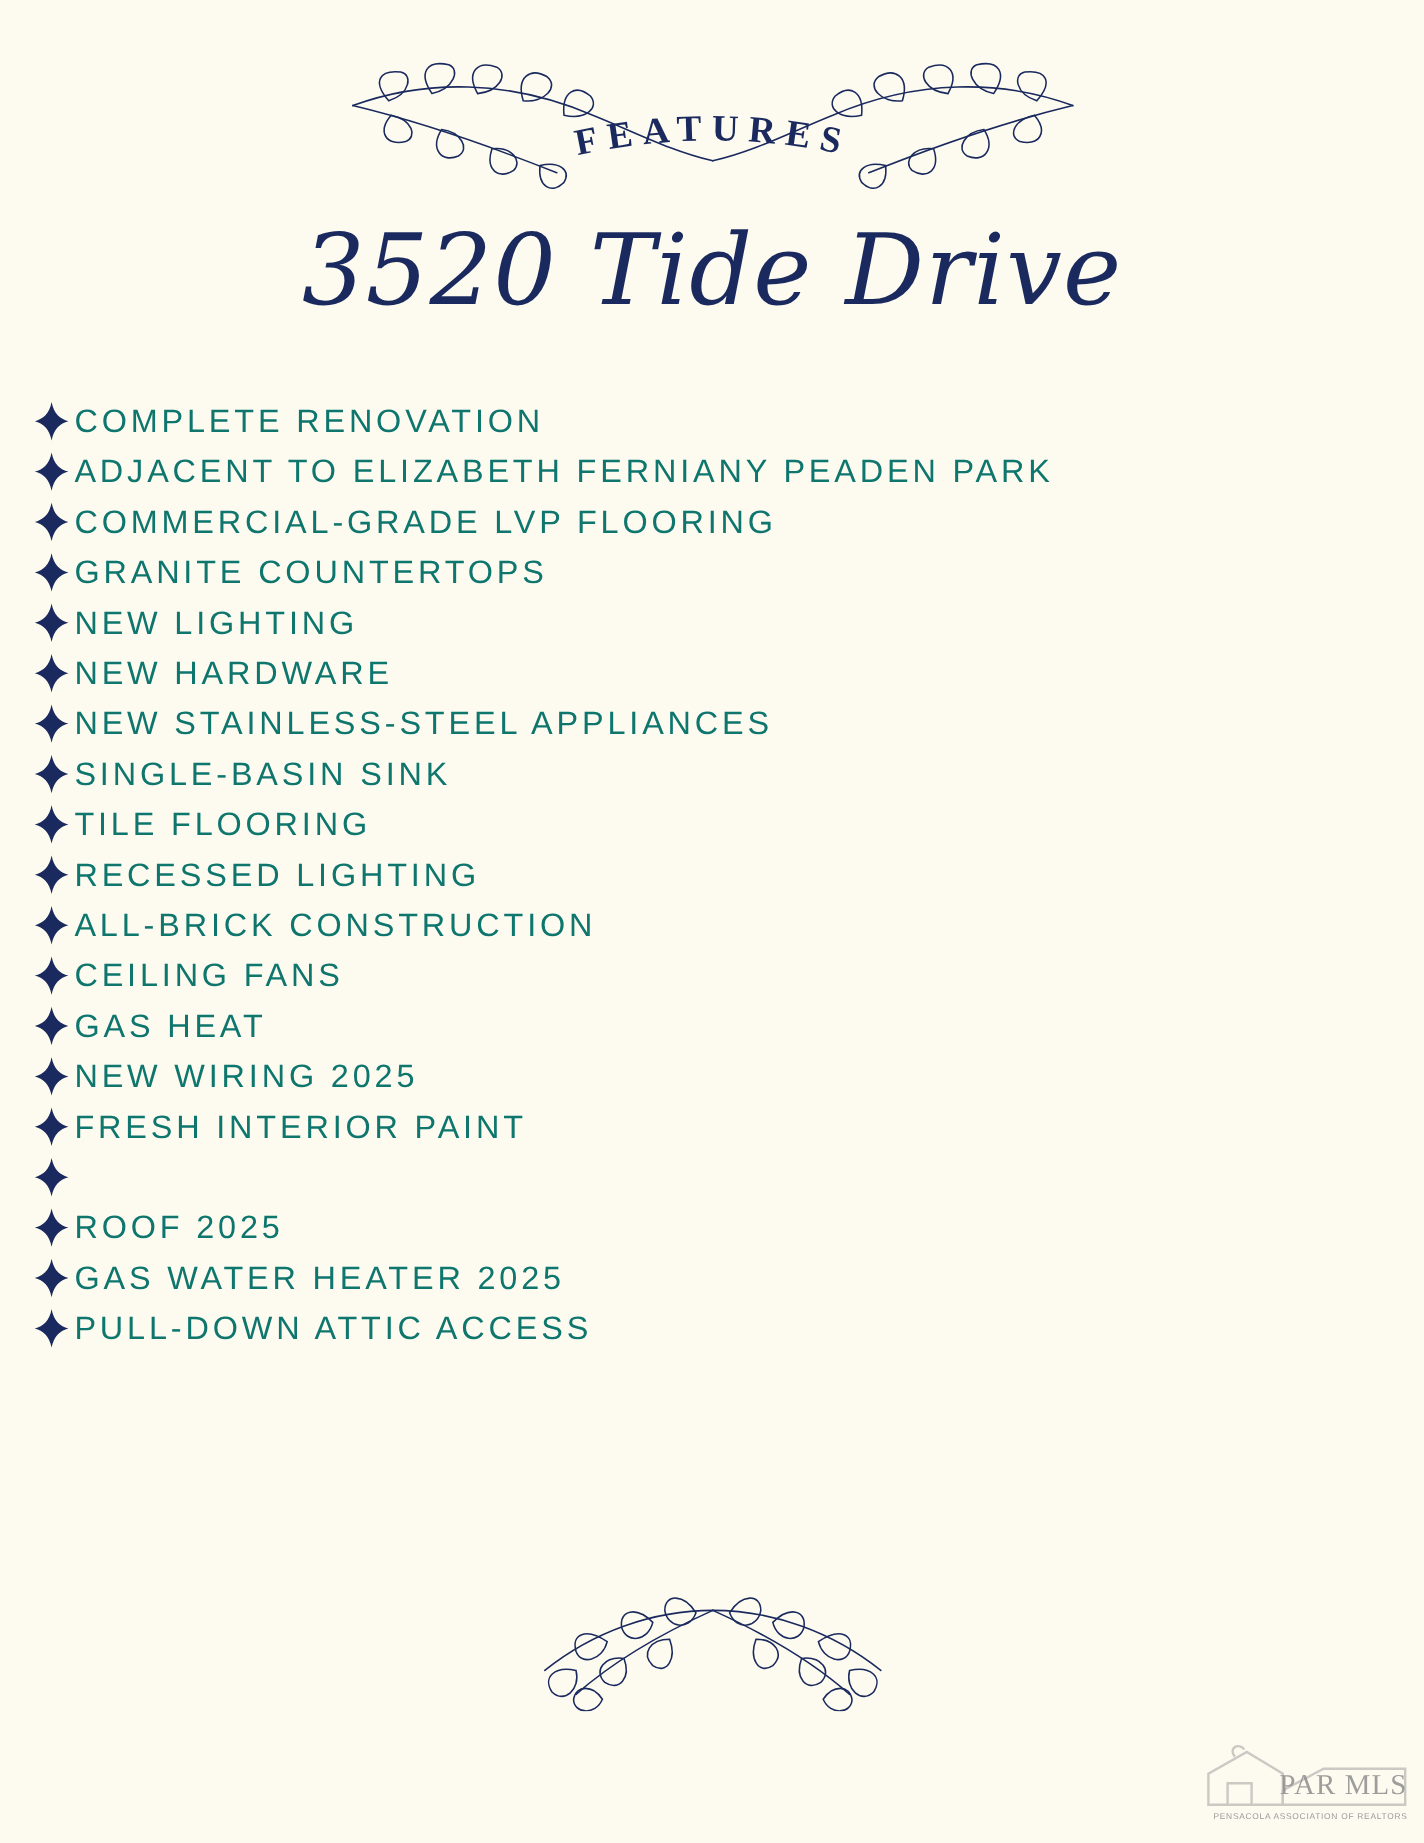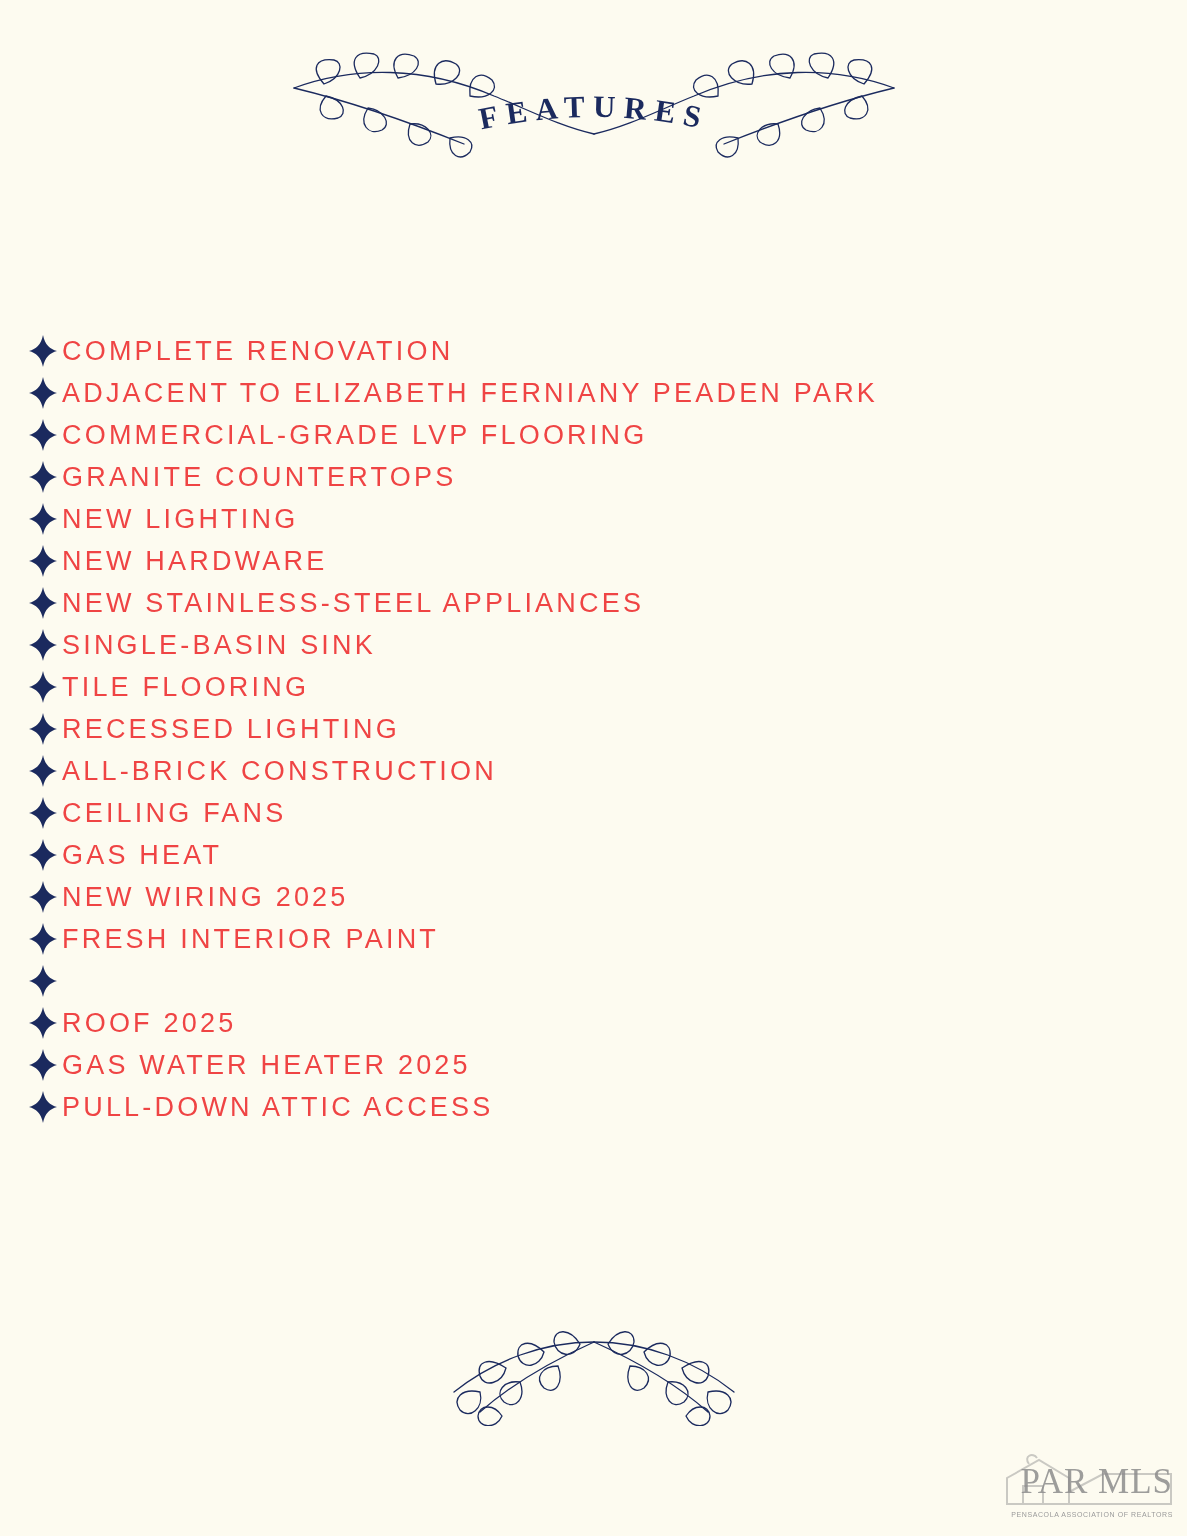--- a/index.html
+++ b/index.html
@@ -93,21 +93,21 @@
     flex: 0 0 auto;
     width: 30px;
     height: 34px;
     margin-right: 4px;
     display: block;
   }
   .feature-text {
     font-family: "Liberation Sans", sans-serif;
     font-size: 27px;
     letter-spacing: 3.2px;
-    color: #ef4444;
+    color: #0f766e;
     white-space: nowrap;
   }
 
   
   .footer-wreath {
     position: absolute;
     bottom: 110px;
     left: 50%;
     transform: translateX(-50%);
     width: 420px;
@@ -121,21 +121,21 @@
     bottom: 4px;
     width: 180px;
     height: 80px;
     opacity: 0.45;
   }
   .logo-text {
     position: absolute;
     right: 14px;
     bottom: 34px;
     font-family: "Liberation Serif", serif;
-    font-size: 35px;
+    font-size: 24px;
     letter-spacing: 1px;
     color: #8d8d8d;
     opacity: 0.85;
   }
   .logo-sub {
     position: absolute;
     right: 14px;
     bottom: 18px;
     font-family: "Liberation Sans", sans-serif;
     font-size: 7px;
@@ -188,20 +188,21 @@
         <defs>
           <path id="arcPath" d="M 18 58 Q 200 -8 382 58"></path>
         </defs>
         <text text-anchor="middle">
           <textPath href="#arcPath" startOffset="50%">FEATURES</textPath>
         </text>
       </svg>
     </div>
   </div>
 
+  <div class="address">3520 Tide Drive</div>
 
   <ul class="features-list" id="features-list">
       <li class="feature-item">
         <svg class="bullet" viewBox="0 0 30 34">
           <path d="M15 1 C 17 11, 22 15, 29 17 C 22 19, 17 23, 15 33 C 13 23, 8 19, 1 17 C 8 15, 13 11, 15 1 Z" fill="#1b2a5e"></path>
         </svg>
         <span class="feature-text">COMPLETE RENOVATION</span>
       </li>
       <li class="feature-item">
         <svg class="bullet" viewBox="0 0 30 34">

